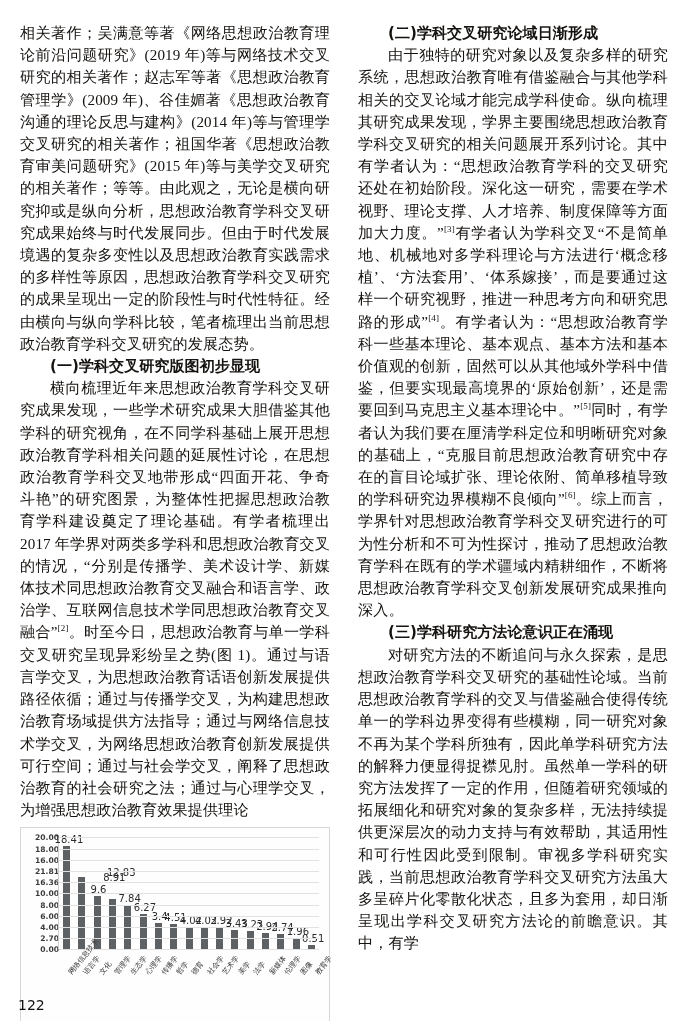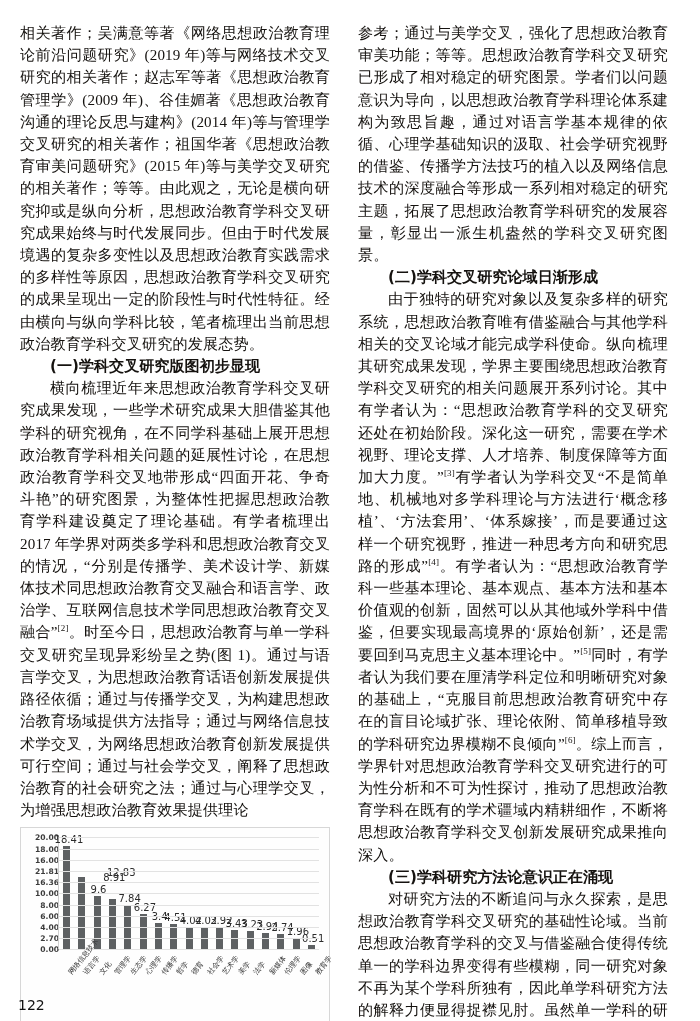--- a/index.html
+++ b/index.html
@@ -342,21 +342,20 @@
             <div class="xcell">
               <div class="xlabel">教育学</div>
             </div>
           </div>
       </div>
 
     </div>
 
     <div class="col">
 
-      <p class="body">参考；通过与美学交叉，强化了思想政治教育审美功能；等等。思想政治教育学科交叉研究已形成了相对稳定的研究图景。学者们以问题意识为导向，以思想政治教育学科理论体系建构为致思旨趣，通过对语言学基本规律的依循、心理学基础知识的汲取、社会学研究视野的借鉴、传播学方法技巧的植入以及网络信息技术的深度融合等形成一系列相对稳定的研究主题，拓展了思想政治教育学科研究的发展容量，彰显出一派生机盎然的学科交叉研究图景。</p>
 
       <h3 class="subhead">(二)学科交叉研究论域日渐形成</h3>
 
       <p class="body indent"><span>由于独特的研究对象以及复杂多样的研究系统，思想政治教育唯有借鉴融合与其他学科相关的交叉论域才能完成学科使命。纵向梳理其研究成果发现，学界主要围绕思想政治教育学科交叉研究的相关问题展开系列讨论。其中有学者认为：“思想政治教育学科的交叉研究还处在初始阶段。深化这一研究，需要在学术视野、理论支撑、人才培养、制度保障等方面加大力度。”</span><sup class="ref">[3]</sup><span>有学者认为学科交叉“不是简单地、机械地对多学科理论与方法进行‘概念移植’、‘方法套用’、‘体系嫁接’，而是要通过这样一个研究视野，推进一种思考方向和研究思路的形成”</span><sup class="ref">[4]</sup><span>。有学者认为：“思想政治教育学科一些基本理论、基本观点、基本方法和基本价值观的创新，固然可以从其他域外学科中借鉴，但要实现最高境界的‘原始创新’，还是需要回到马克思主义基本理论中。”</span><sup class="ref">[5]</sup><span>同时，有学者认为我们要在厘清学科定位和明晰研究对象的基础上，“克服目前思想政治教育研究中存在的盲目论域扩张、理论依附、简单移植导致的学科研究边界模糊不良倾向”</span><sup class="ref">[6]</sup><span>。综上而言，学界针对思想政治教育学科交叉研究进行的可为性分析和不可为性探讨，推动了思想政治教育学科在既有的学术疆域内精耕细作，不断将思想政治教育学科交叉创新发展研究成果推向深入。</span></p>
 
       <h3 class="subhead">(三)学科研究方法论意识正在涌现</h3>
 
       <p class="body indent">对研究方法的不断追问与永久探索，是思想政治教育学科交叉研究的基础性论域。当前思想政治教育学科的交叉与借鉴融合使得传统单一的学科边界变得有些模糊，同一研究对象不再为某个学科所独有，因此单学科研究方法的解释力便显得捉襟见肘。虽然单一学科的研究方法发挥了一定的作用，但随着研究领域的拓展细化和研究对象的复杂多样，无法持续提供更深层次的动力支持与有效帮助，其适用性和可行性因此受到限制。审视多学科研究实践，当前思想政治教育学科交叉研究方法虽大多呈碎片化零散化状态，且多为套用，却日渐呈现出学科交叉研究方法论的前瞻意识。其中，有学</p>
     </div>
   </div>

